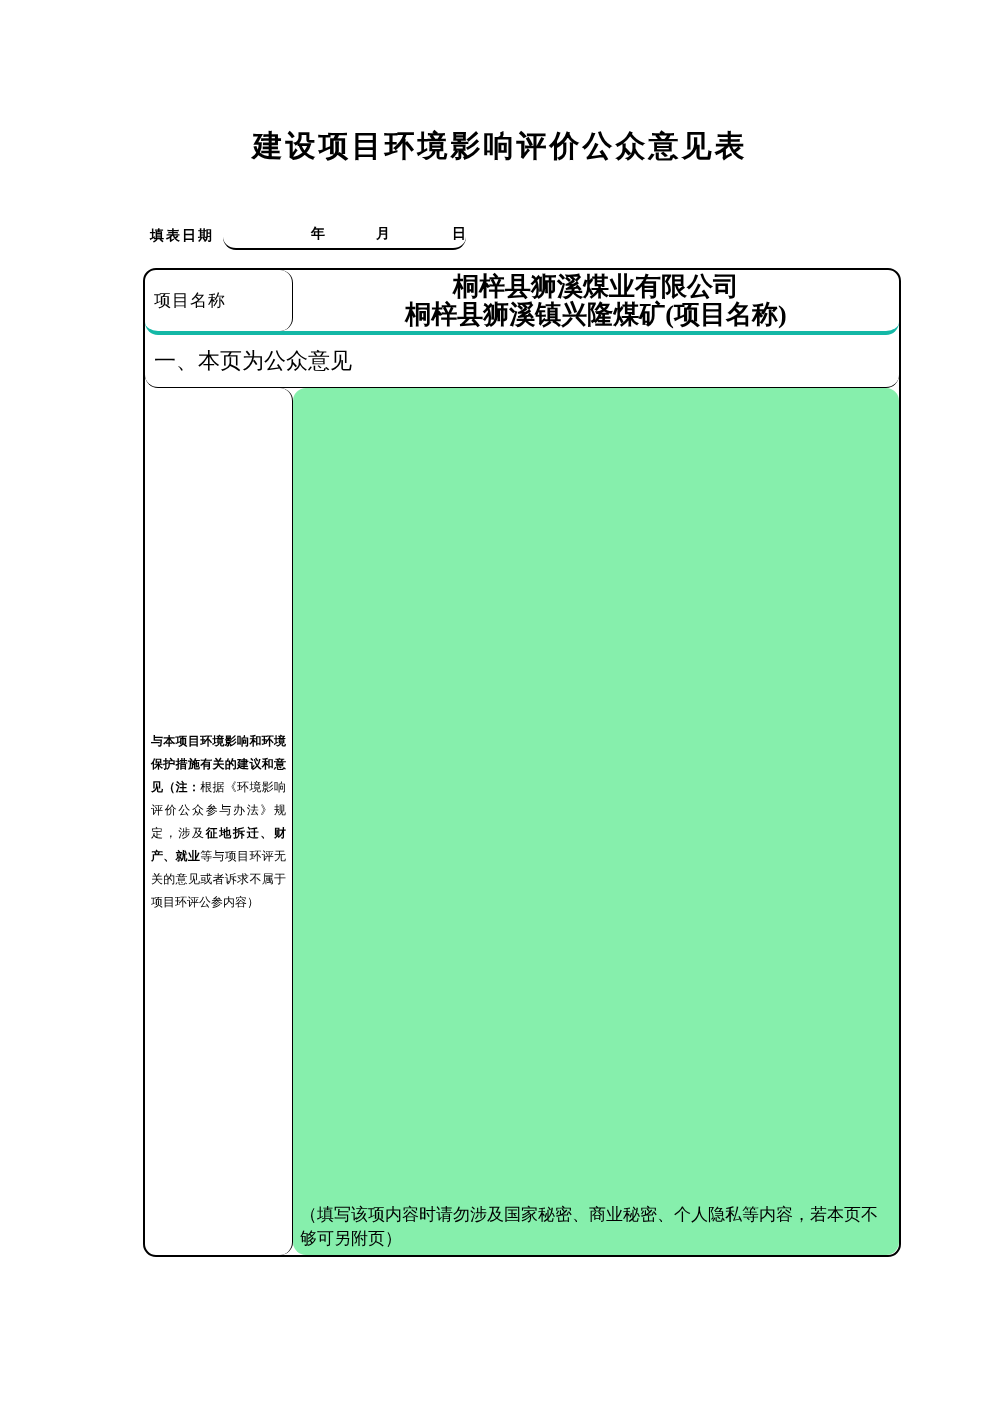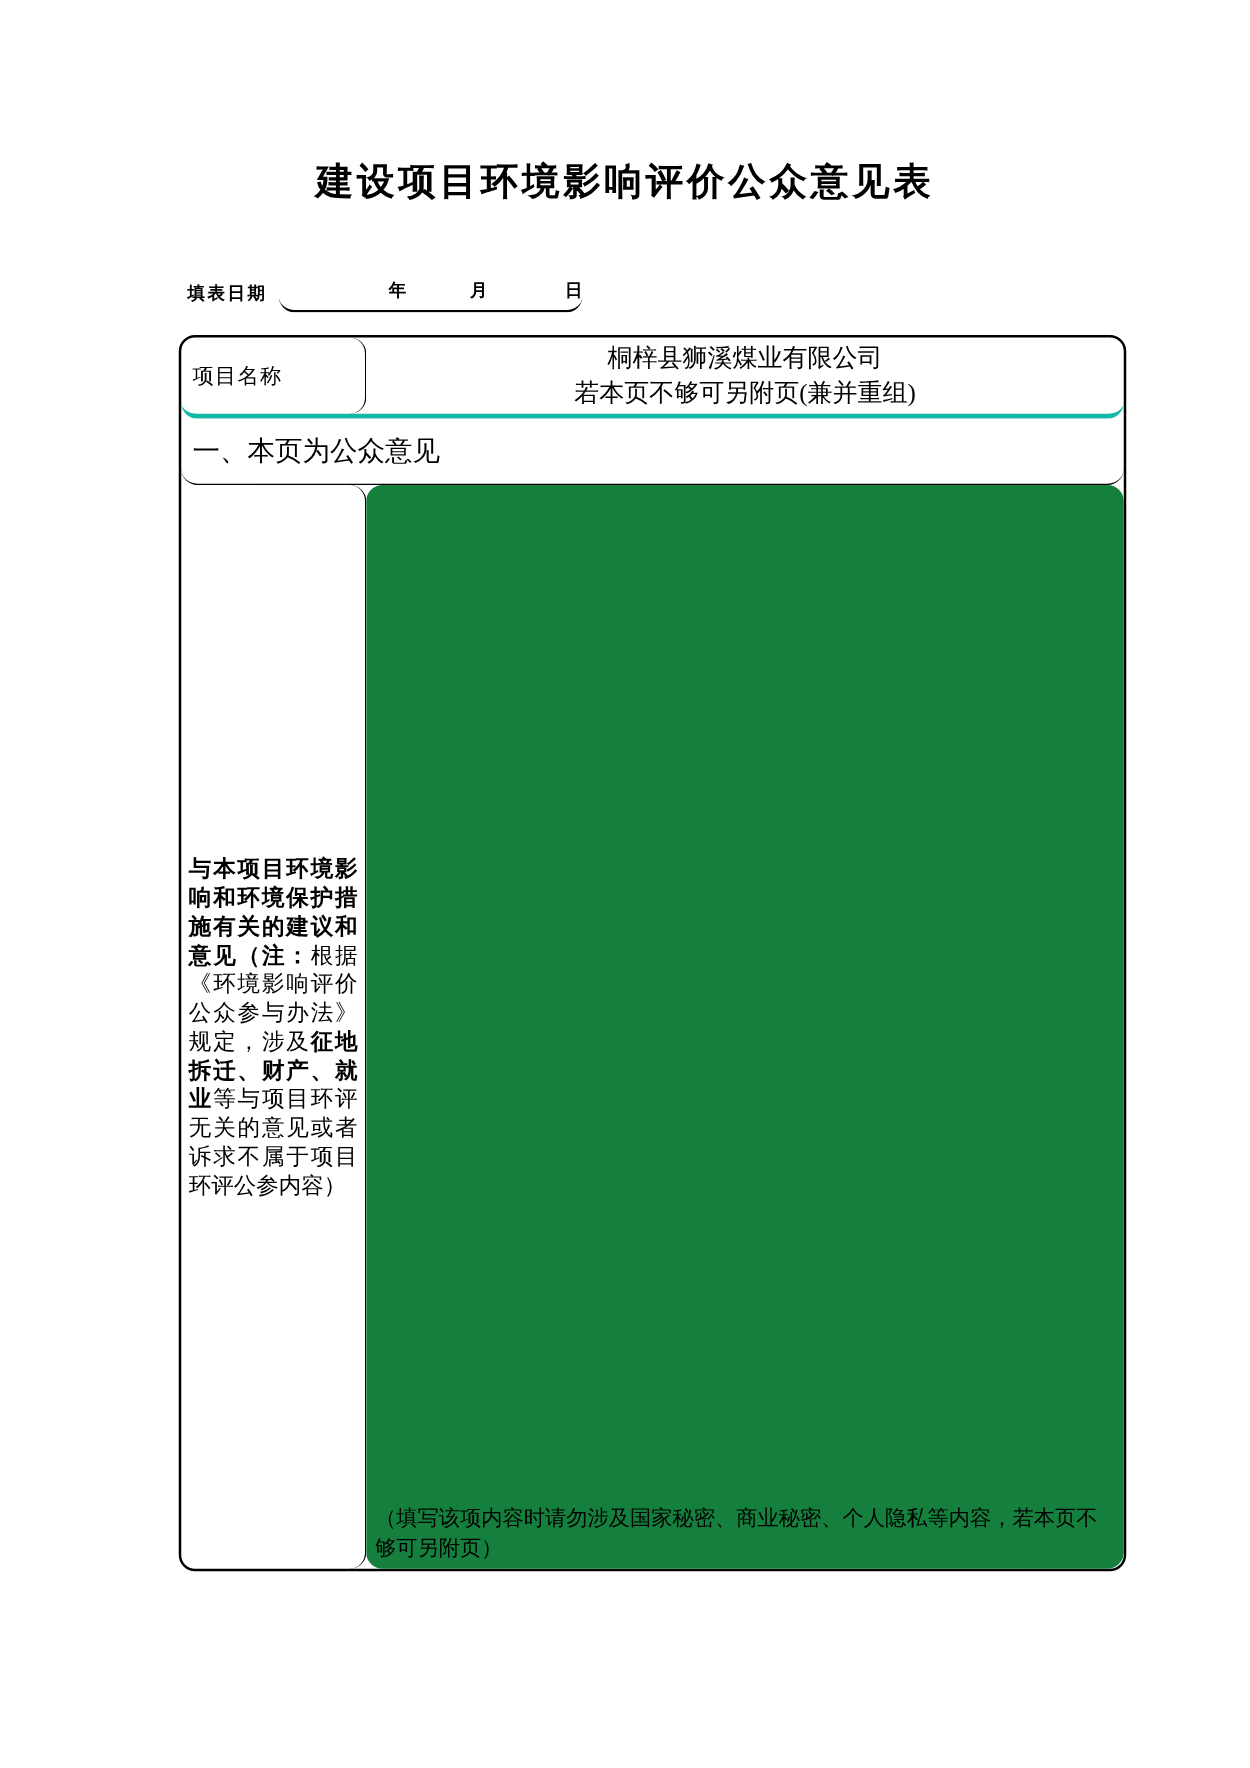--- a/index.html
+++ b/index.html
@@ -76,22 +76,22 @@
     padding-left: 9px;
     font-size: 17px;
     letter-spacing: 1px;
   }
   .cell-project-value {
     flex: 1;
     display: flex;
     flex-direction: column;
     align-items: center;
     justify-content: center;
-    font-weight: normal;
-    font-size: 20px;
+    font-weight: bold;
+    font-size: 26px;
     line-height: 28px;
   }
   .row-section {
     flex: none;
     height: 53px;
     border-bottom: 1px solid #000;
     display: flex;
     align-items: center;
     padding-left: 9px;
     font-family: "DejaVu Sans", "Liberation Sans", sans-serif;
@@ -106,34 +106,34 @@
   .cell-opinion-label {
     flex: none;
     width: 148px;
     border-right: 1px solid #000;
     display: flex;
     align-items: center;
     padding: 0 6px;
   }
   .opinion-label-text {
     width: 100%;
-    font-size: 18px;
+    font-size: 12px;
     line-height: 23px;
     text-align: justify;
     text-justify: inter-character;
   }
   .seg-bold {
     font-weight: bold;
     font-family: "DejaVu Sans", "Liberation Sans", sans-serif;
   }
   .seg-regular { font-weight: normal; }
   .cell-opinion-body {
     flex: 1;
     position: relative;
-    background: #15803d;
+    background: #86efac;
   }
   .opinion-input {
     position: absolute;
     left: 0; right: 0; top: 0; bottom: 58px;
   }
   .opinion-note {
     position: absolute;
     left: 7px; right: 9px; bottom: 4px;
     font-size: 17px;
     line-height: 24px;
@@ -152,21 +152,21 @@
   </div>
 
   <div class="form-table">
 
     <div class="row-project">
       <div class="cell-project-label">
         <span>项目名称</span>
       </div>
       <div class="cell-project-value">
         <div>桐梓县狮溪煤业有限公司</div>
-        <div>若本页不够可另附页(兼并重组)</div>
+        <div>桐梓县狮溪镇兴隆煤矿(项目名称)</div>
       </div>
     </div>
 
     <div class="row-section">
       <span>一、本页为公众意见</span>
     </div>
 
     <div class="row-opinion">
       <div class="cell-opinion-label">
         <div class="opinion-label-text"><span class="seg-bold">与本项目环境影响和环境保护措施有关的建议和意见（注：</span><span class="seg-regular">根据《环境影响评价公众参与办法》规定，涉及</span><span class="seg-bold">征地拆迁、财产、就业</span><span class="seg-regular">等与项目环评无关的意见或者诉求不属于项目环评公参内容）</span></div>

